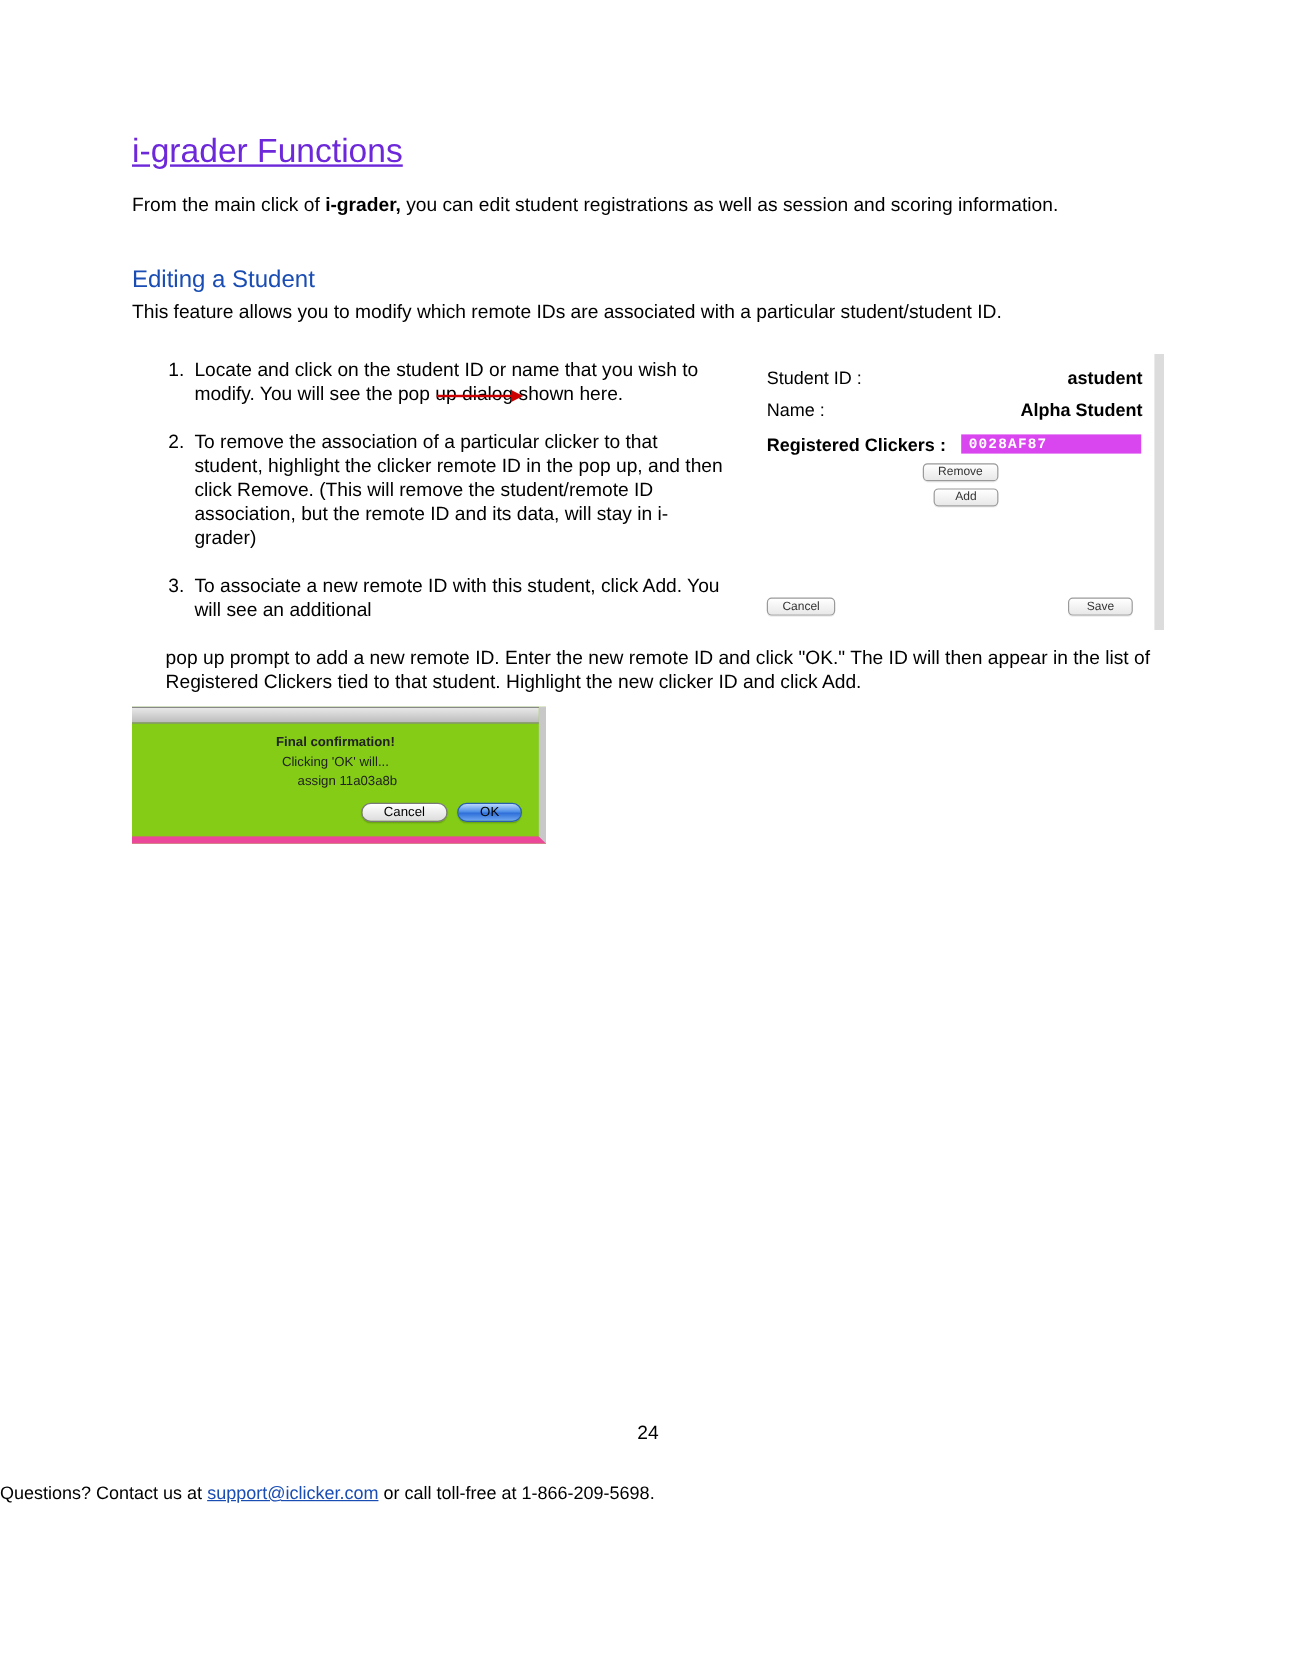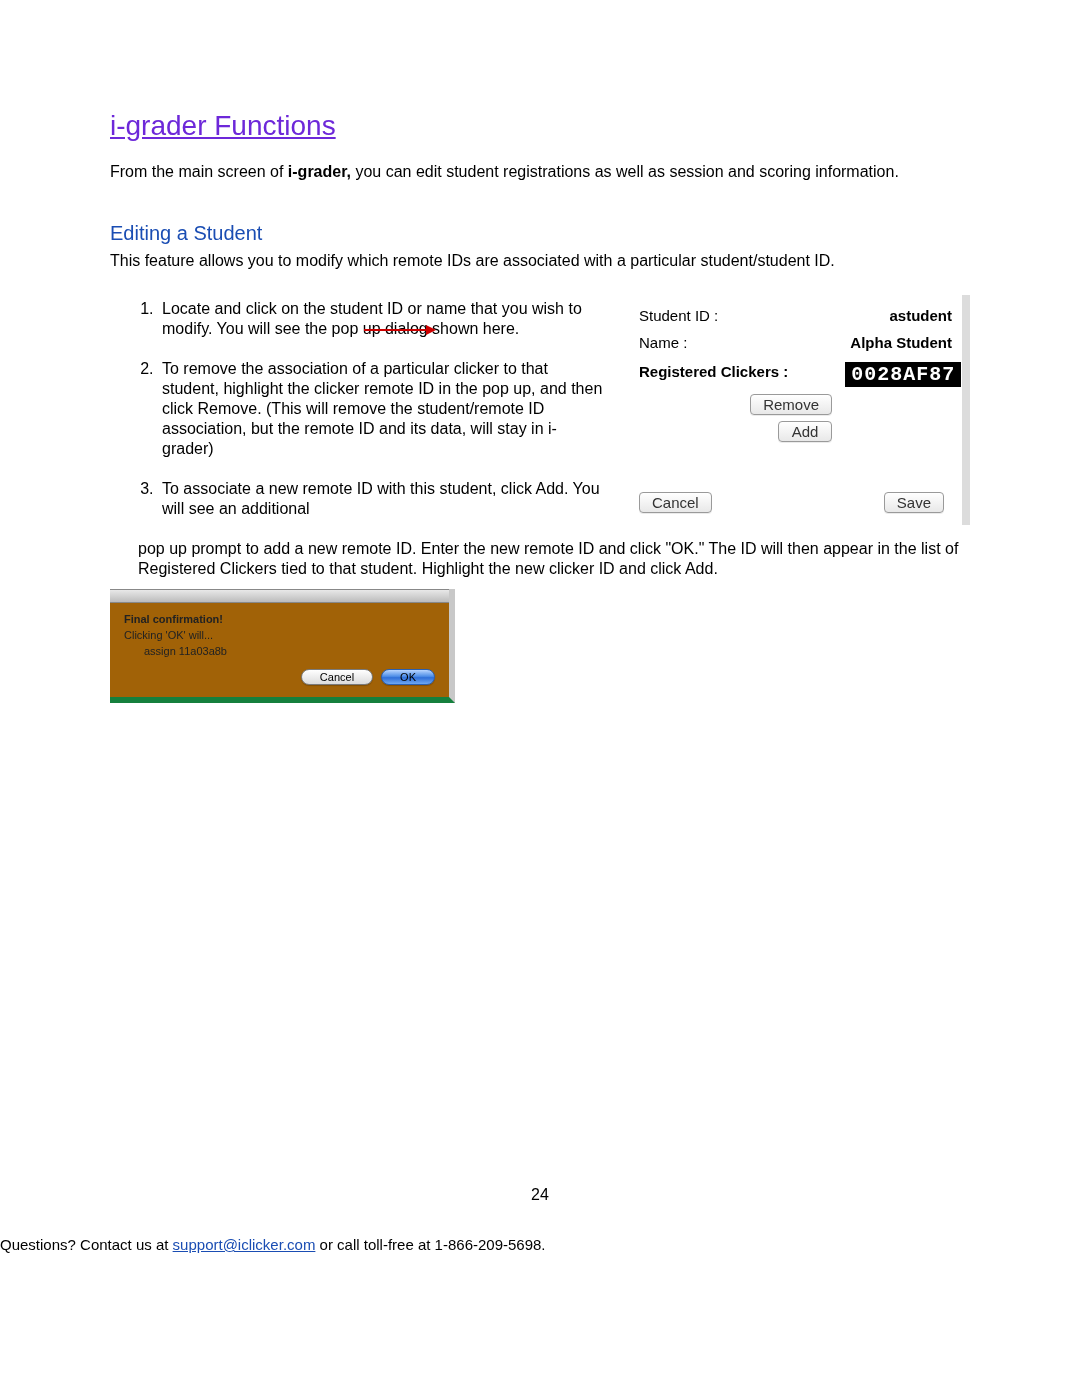--- a/index.html
+++ b/index.html
@@ -102,43 +102,42 @@
     display: flex;
     align-items: flex-start;
     gap: 12px;
   }
   .sd-clickers-label { font-weight: 700; flex: 0 0 auto; padding-top:2px;}
   .sd-clicker-list {
     flex: 1 1 auto;
     border: 1px solid #fff;
   }
   .sd-clicker-item {
-    background: #000000;
+    background: #d946ef;
     color: #fff;
     font-weight: 700;
     font-family: "Courier New", monospace;
     padding: 1px 6px;
     letter-spacing: 1px;
-    font-size: 20px;
-    margin-left: 44px;
+    font-size: 12px;
   }
   .sd-btn-col {
     display: flex;
     flex-direction: column;
     align-items: flex-end;
     gap: 6px;
     margin-top: 6px;
     margin-right: 120px;
   }
   .mac-btn {
     display: inline-block;
     border: 1px solid #9a9a9a;
     border-radius: 4px;
     background: linear-gradient(#ffffff, #e8e8e8);
-    font-size: 15px;
+    font-size: 10px;
     padding: 1px 12px;
     font-family: "Lucida Grande", Arial, sans-serif;
     color: #333;
     cursor: pointer;
     min-width: 54px;
     text-align: center;
     box-shadow: 0 1px 0 rgba(0,0,0,0.08);
   }
   .sd-footer {
     position: absolute;
@@ -162,23 +161,24 @@
     margin-top: 10px;
   }
   .step4-text {
     flex: 1 1 auto;
   }
   
   .confirm-dialog {
     width: 345px;
     flex: 0 0 345px;
     font-family: "Lucida Grande", Arial, sans-serif;
-    border-bottom: 6px solid #15803d;
+    border-bottom: 6px solid #ec4899;
     border-right: 6px solid #c8c8c8;
-    background: #a16207;
+    background: #84cc16;
+    text-align: center;
   }
   .confirm-titlebar {
     height: 14px;
     background: linear-gradient(#e8e8e8, #bcbcbc);
     border-top: 1px solid #888;
     border-bottom: 1px solid #888;
   }
   .confirm-body {
     padding: 10px 14px 12px 14px;
     font-size: 11px;
@@ -232,21 +232,21 @@
     text-decoration: underline;
   }
 </style>
 </head>
 <body>
 
 <div class="page">
   <h1 class="main-heading">i-grader Functions</h1>
 
   <p class="body-text">
-    <span>From the main screen of </span><span class="bold">i-grader,</span><span> you can edit student registrations as well as session and scoring information.</span>
+    <span>From the main click of </span><span class="bold">i-grader,</span><span> you can edit student registrations as well as session and scoring information.</span>
   </p>
 
   <h2 class="sub-heading">Editing a Student</h2>
   <p class="body-text">This feature allows you to modify which remote IDs are associated with a particular student/student ID.</p>
 
   <div class="content-row">
     <div class="steps-col">
       <ol class="steps" start="1">
         <li>
           <span>Locate and click on the student ID or name that you wish to modify. You will </span><span class="arrow-wrap"><span>see the pop</span><span class="arrow"></span></span><span> up dialog shown here.</span>

